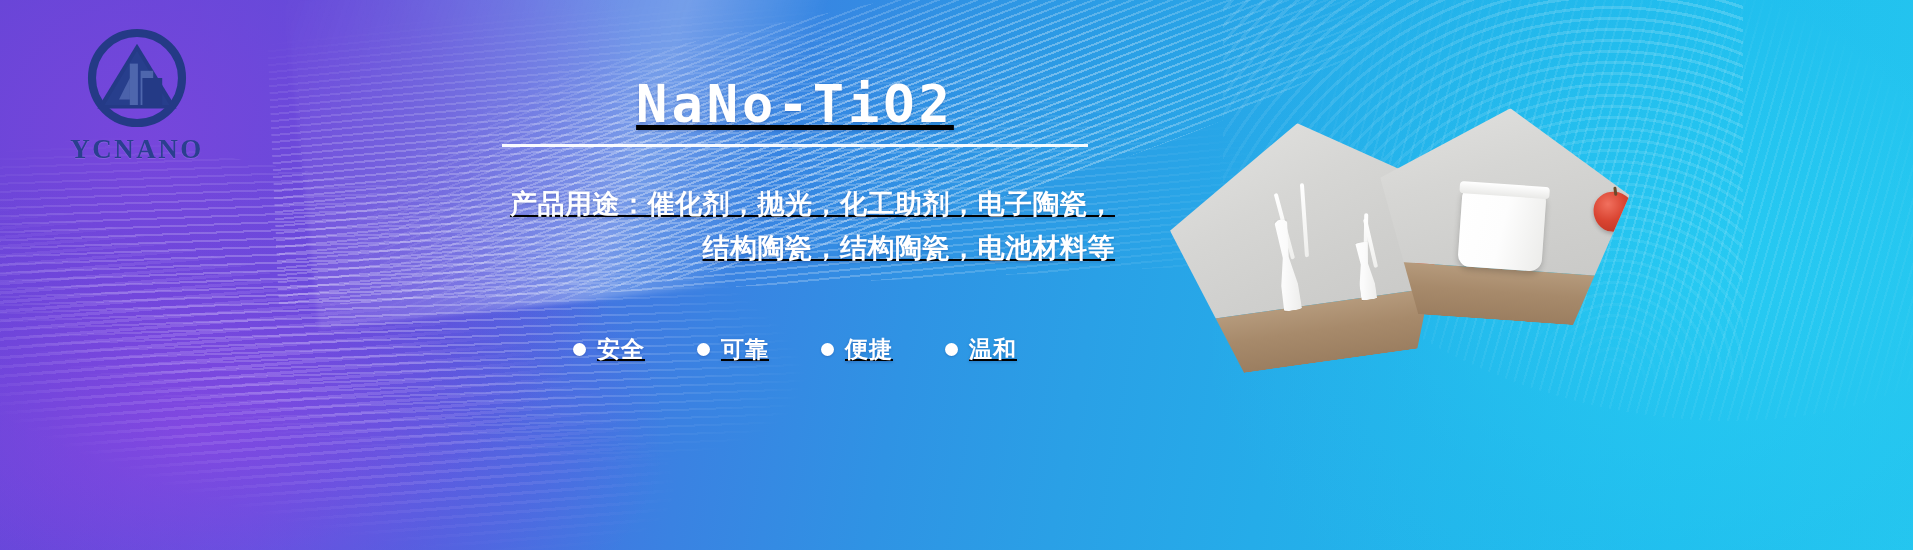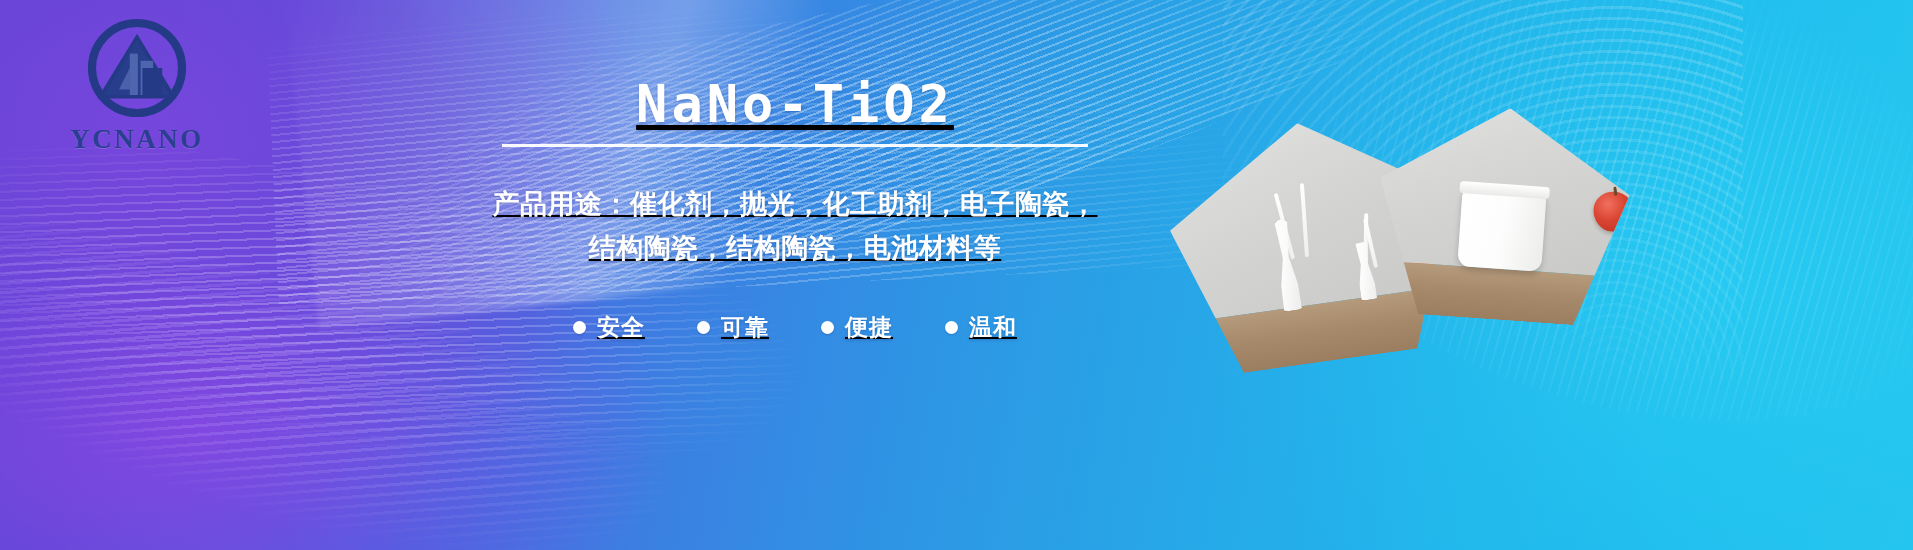--- a/index.html
+++ b/index.html
@@ -137,21 +137,21 @@
     position:absolute; left:300px; top:-40px;
     width:760px; height:330px;
     background:linear-gradient(115deg, rgba(255,255,255,0) 0%, rgba(255,255,255,.28) 46%, rgba(255,255,255,0) 62%);
     transform:rotate(-6deg);
     filter:blur(2px);
     pointer-events:none;
   }
 
   
   .logo{
-    position:absolute; left:52px; top:14px;
+    position:absolute; left:52px; top:24px;
     width:170px; height:150px;
     display:flex; flex-direction:column; align-items:center;
   }
   .logo-mark{ width:108px; height:108px; }
   .logo-text{
     margin-top:2px;
     font-size:27px; font-weight:700;
     letter-spacing:2.5px;
     color:#2a3f8f;
     font-family:"Liberation Serif","DejaVu Serif",serif;
@@ -177,32 +177,32 @@
   }
   .divider{
     margin-top:14px;
     width:586px; height:3px;
     background:#ffffff;
     opacity:.95;
   }
   .desc{
     margin-top:36px;
     width:640px;
-    text-align:center;
+    text-align:right;
     color:#ffffff;
     font-size:27px;
     font-weight:700;
     line-height:1.62;
     letter-spacing:.5px;
     text-shadow:0 1px 3px rgba(20,40,110,.28);
   }
   .desc-line{ display:block; white-space:nowrap; }
 
   .features{
-    margin-top:42px;
+    margin-top:64px;
     width:620px;
     display:flex;
     justify-content:center;
     gap:52px;
   }
   .feature{
     display:flex; align-items:center; gap:11px;
     color:#ffffff; font-size:23px; font-weight:700;
     letter-spacing:1px;
     text-shadow:0 1px 3px rgba(20,40,110,.28);

